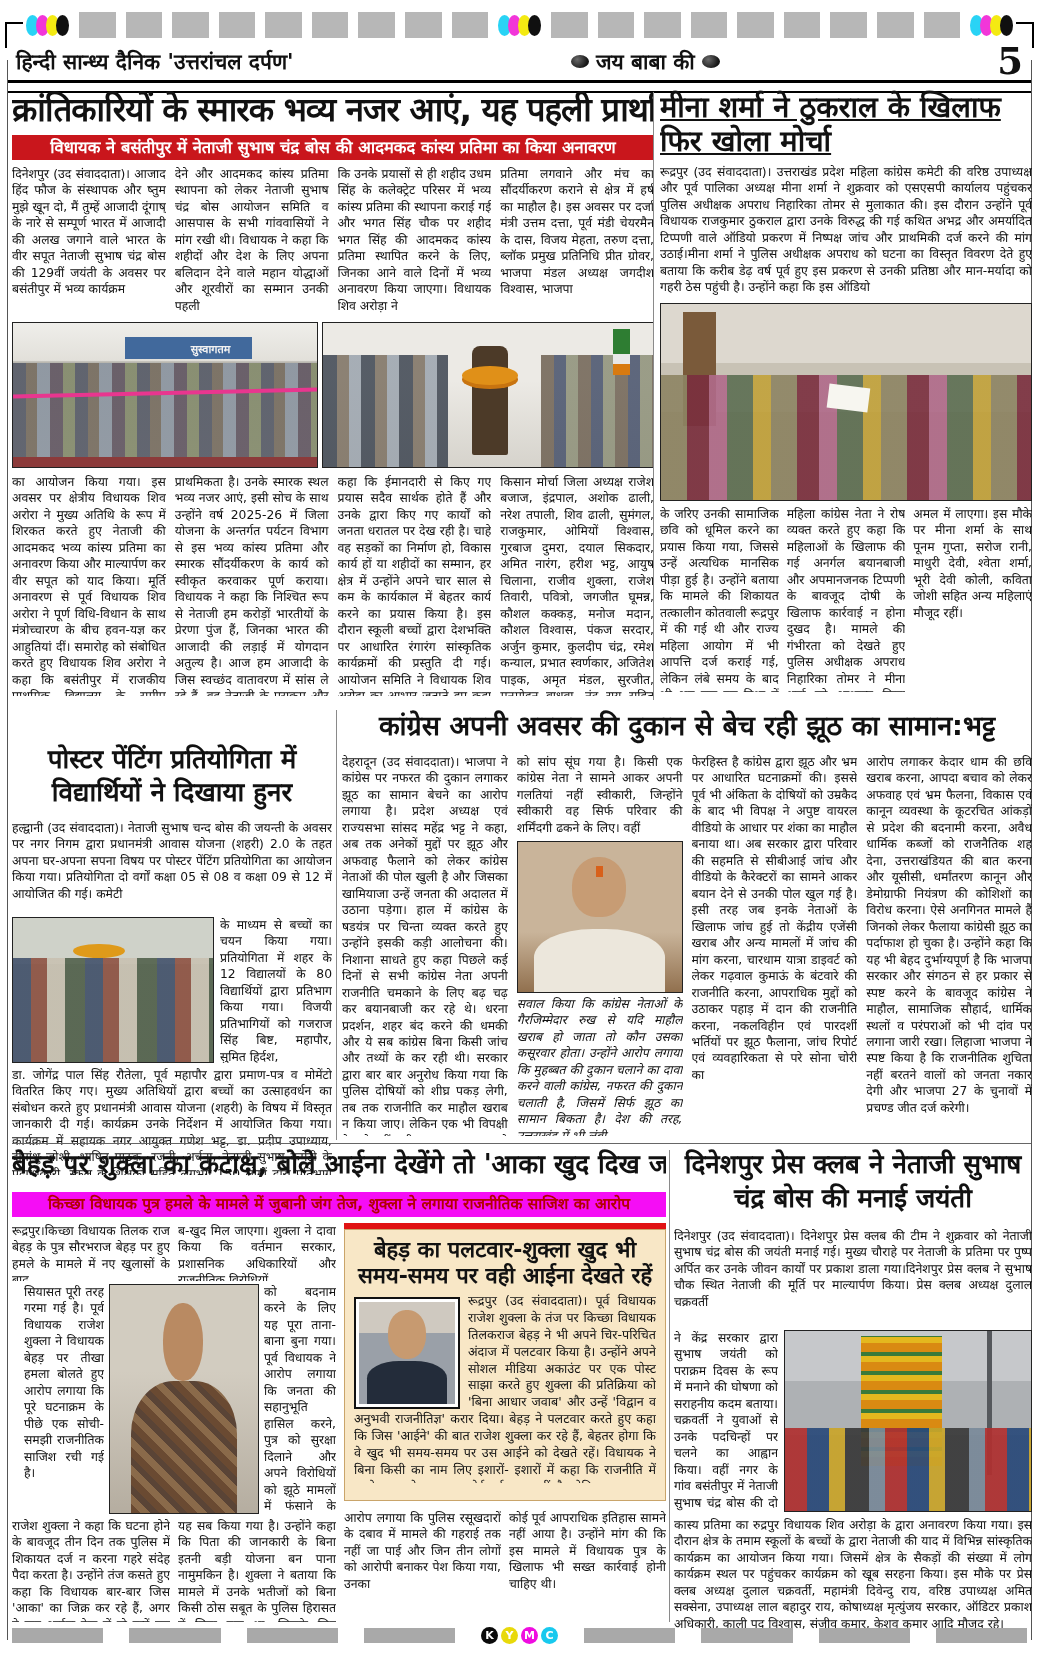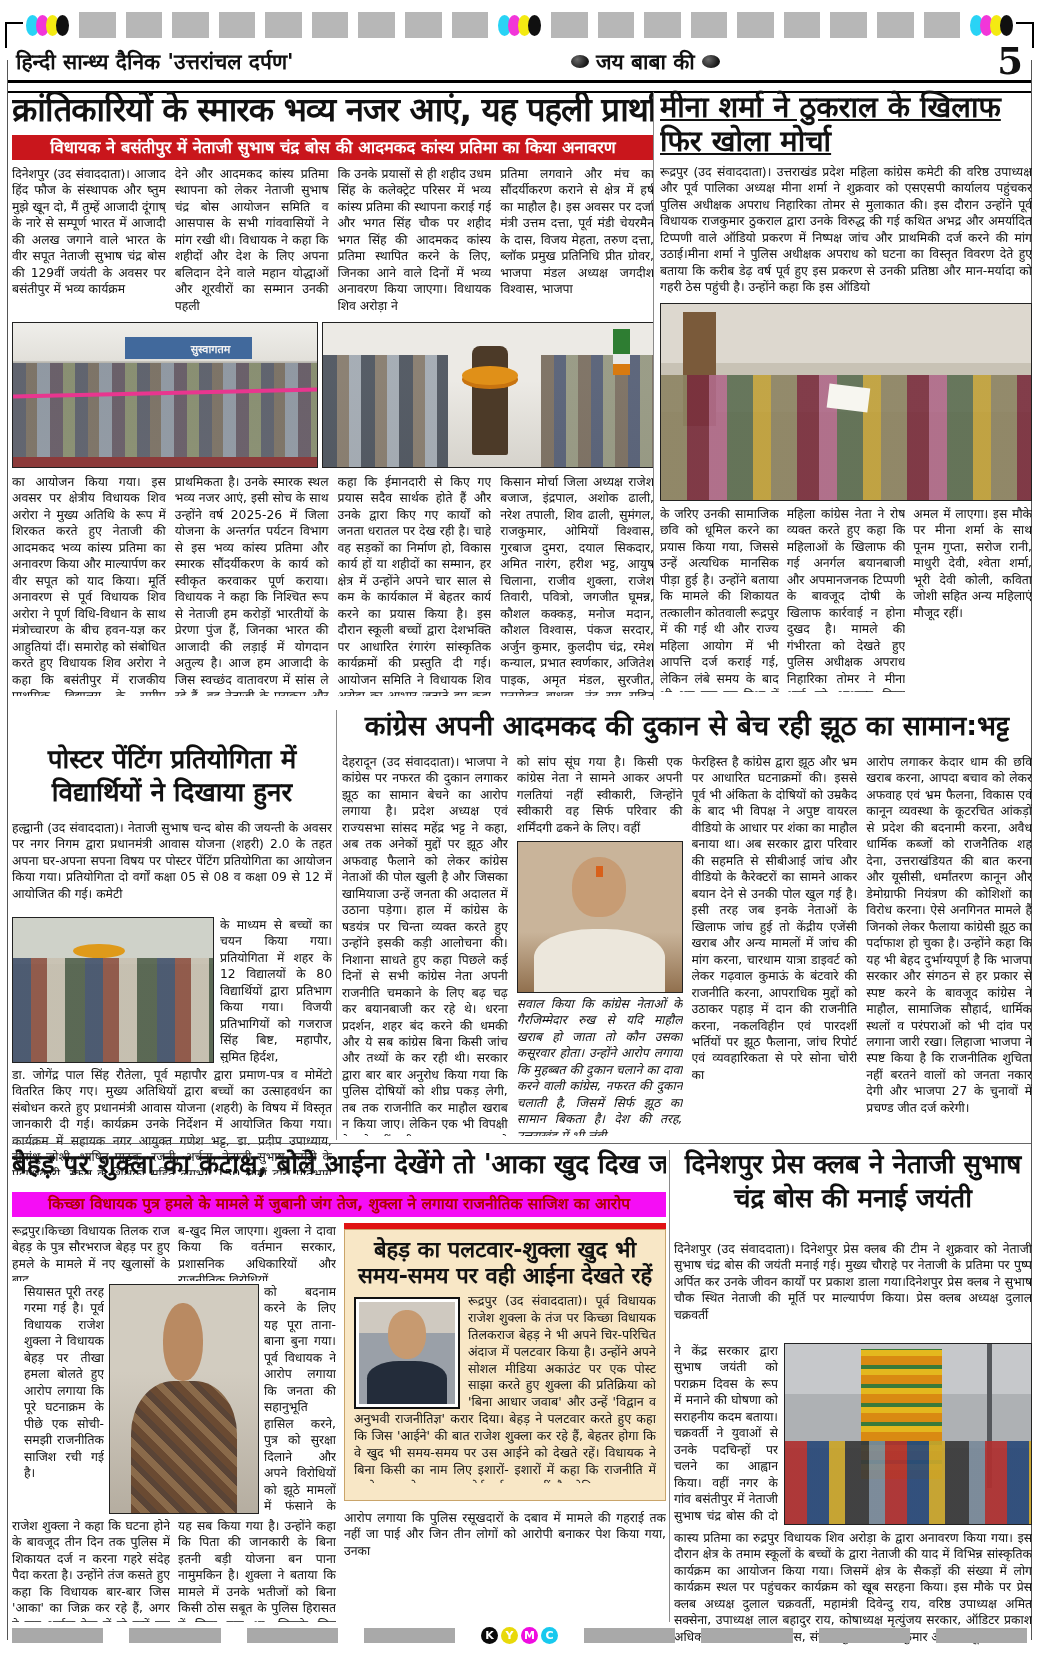--- a/index.html
+++ b/index.html
@@ -210,21 +210,21 @@
         <div class="garl2"></div>
       </div>
       <div class="t" style="flex:1;">के माध्यम से बच्चों का चयन किया गया। प्रतियोगिता में शहर के 12 विद्यालयों के 80 विद्यार्थियों द्वारा प्रतिभाग किया गया। विजयी प्रतिभागियों को गजराज सिंह बिष्ट, महापौर, सुमित हिर्दश,</div>
     </div>
     <div class="t" style="height:108px;margin-top:4px;">डा. जोगेंद्र पाल सिंह रौतेला, पूर्व महापौर द्वारा प्रमाण-पत्र व मोमेंटो वितरित किए गए। मुख्य अतिथियों द्वारा बच्चों का उत्साहवर्धन का संबोधन करते हुए प्रधानमंत्री आवास योजना (शहरी) के विषय में विस्तृत जानकारी दी गई। कार्यक्रम उनके निर्देशन में आयोजित किया गया। कार्यक्रम में सहायक नगर आयुक्त गणेश भट्ट, डा. प्रदीप उपाध्याय, दीपांशु जोशी, भाषित पाठक, रजनी, अर्चना, नेताजी सुभाष कमेटी के पदाधिकारी, स्कूल के शिक्षकों सहित लगभग 150 लोगों द्वारा प्रतिभाग किया गया।</div>
   </div>
 
   <div class="abs vdiv" style="left:336px;top:710px;height:430px;"></div>
 
   <div class="abs" style="left:342px;top:708px;width:690px;height:432px;">
-    <div class="hl h-cong">कांग्रेस अपनी आदमकद की दुकान से बेच रही झूठ का सामान:भट्ट</div>
+    <div class="hl h-cong">कांग्रेस अपनी अवसर की दुकान से बेच रही झूठ का सामान:भट्ट</div>
     <div class="cols" style="margin-top:4px;height:382px;">
       <div class="t">देहरादून (उद संवाददाता)। भाजपा ने कांग्रेस पर नफरत की दुकान लगाकर झूठ का सामान बेचने का आरोप लगाया है। प्रदेश अध्यक्ष एवं राज्यसभा सांसद महेंद्र भट्ट ने कहा, अब तक अनेकों मुद्दों पर झूठ और अफवाह फैलाने को लेकर कांग्रेस नेताओं की पोल खुली है और जिसका खामियाजा उन्हें जनता की अदालत में उठाना पड़ेगा। हाल में कांग्रेस के षडयंत्र पर चिन्ता व्यक्त करते हुए उन्होंने इसकी कड़ी आलोचना की। निशाना साधते हुए कहा पिछले कई दिनों से सभी कांग्रेस नेता अपनी राजनीति चमकाने के लिए बढ़ चढ़ कर बयानबाजी कर रहे थे। धरना प्रदर्शन, शहर बंद करने की धमकी और ये सब कांग्रेस बिना किसी जांच और तथ्यों के कर रही थी। सरकार द्वारा बार बार अनुरोध किया गया कि पुलिस दोषियों को शीघ्र पकड़ लेगी, तब तक राजनीति कर माहौल खराब न किया जाए। लेकिन एक भी विपक्षी नेता ने नहीं सुनी। अब जब सच सामने आ गया है तो उन सभी</div>
       <div style="flex:1;display:flex;flex-direction:column;overflow:hidden;">
         <div class="t" style="height:84px;flex:none;">को सांप सूंघ गया है। किसी एक कांग्रेस नेता ने सामने आकर अपनी गलतियां नहीं स्वीकारी, जिन्होंने स्वीकारी वह सिर्फ परिवार की शर्मिंदगी ढकने के लिए। वहीं</div>
         <div class="photo ph-bhatt" style="height:150px;flex:none;margin:3px 0;">
           <div class="face"></div>
           <div class="tilak"></div>
           <div class="torso"></div>
         </div>
         <div class="t" style="flex:1;font-style:italic;">सवाल किया कि कांग्रेस नेताओं के गैरजिम्मेदार रुख से यदि माहौल खराब हो जाता तो कौन उसका कसूरवार होता। उन्होंने आरोप लगाया कि मुहब्बत की दुकान चलाने का दावा करने वाली कांग्रेस, नफरत की दुकान चलाती है, जिसमें सिर्फ झूठ का सामान बिकता है। देश की तरह, उत्तराखंड में भी लंबी</div>
@@ -269,30 +269,31 @@
               <span class="photo ph-behar" style="display:block;width:96px;height:102px;border:none;">
                 <span class="face3"></span>
                 <span class="torso3"></span>
               </span>
             </span>
             <span>रूद्रपुर (उद संवाददाता)। पूर्व विधायक राजेश शुक्ला के तंज पर किच्छा विधायक तिलकराज बेहड़ ने भी अपने चिर-परिचित अंदाज में पलटवार किया है। उन्होंने अपने सोशल मीडिया अकाउंट पर एक पोस्ट साझा करते हुए शुक्ला की प्रतिक्रिया को 'बिना आधार जवाब' और उन्हें 'विद्वान व अनुभवी राजनीतिज्ञ' करार दिया। बेहड़ ने पलटवार करते हुए कहा कि जिस 'आईने' की बात राजेश शुक्ला कर रहे हैं, बेहतर होगा कि वे खुद भी समय-समय पर उस आईने को देखते रहें। विधायक ने बिना किसी का नाम लिए इशारों- इशारों में कहा कि राजनीति में आरोप-प्रत्यारोप लगाना कोई नई बात नहीं है, लेकिन जनता सब जानती है और सच्चाई अंतत: सामने आ ही जाती है। बयानबाजी के बाद क्षेत्र में राजनीतिक हलचल और तेज हो गई है।</span>
           </div>
         </div>
         <div class="cols" style="height:96px;gap:8px;margin-top:9px;">
           <div class="t">आरोप लगाया कि पुलिस रसूखदारों के दबाव में मामले की गहराई तक नहीं जा पाई और जिन तीन लोगों को आरोपी बनाकर पेश किया गया, उनका</div>
+          <div class="t">कोई पूर्व आपराधिक इतिहास सामने नहीं आया है। उन्होंने मांग की कि इस मामले में विधायक पुत्र के खिलाफ भी सख्त कार्रवाई होनी चाहिए थी।</div>
         </div>
       </div>
     </div>
   </div>
 
   <div class="abs vdiv" style="left:669px;top:1150px;height:472px;"></div>
 
   <div class="abs" style="left:674px;top:1148px;width:358px;height:476px;">
     <div class="hl h-press">दिनेशपुर प्रेस क्लब ने नेताजी सुभाष चंद्र बोस की मनाई जयंती</div>
-    <div class="t" style="height:100px;margin-top:17px;">दिनेशपुर (उद संवाददाता)। दिनेशपुर प्रेस क्लब की टीम ने शुक्रवार को नेताजी सुभाष चंद्र बोस की जयंती मनाई गई। मुख्य चौराहे पर नेताजी के प्रतिमा पर पुष्प अर्पित कर उनके जीवन कार्यों पर प्रकाश डाला गया।दिनेशपुर प्रेस क्लब ने सुभाष चौक स्थित नेताजी की मूर्ति पर माल्यार्पण किया। प्रेस क्लब अध्यक्ष दुलाल चक्रवर्ती</div>
+    <div class="t" style="height:100px;margin-top:4px;">दिनेशपुर (उद संवाददाता)। दिनेशपुर प्रेस क्लब की टीम ने शुक्रवार को नेताजी सुभाष चंद्र बोस की जयंती मनाई गई। मुख्य चौराहे पर नेताजी के प्रतिमा पर पुष्प अर्पित कर उनके जीवन कार्यों पर प्रकाश डाला गया।दिनेशपुर प्रेस क्लब ने सुभाष चौक स्थित नेताजी की मूर्ति पर माल्यार्पण किया। प्रेस क्लब अध्यक्ष दुलाल चक्रवर्ती</div>
     <div style="display:flex;gap:6px;height:182px;margin-top:2px;">
       <div class="t" style="width:104px;">ने केंद्र सरकार द्वारा सुभाष जयंती को पराक्रम दिवस के रूप में मनाने की घोषणा को सराहनीय कदम बताया। चक्रवर्ती ने युवाओं से उनके पदचिन्हों पर चलने का आह्वान किया। वहीं नगर के गांव बसंतीपुर में नेताजी सुभाष चंद्र बोस की दो क्विंटल वजन की</div>
       <div class="photo ph-chariot" style="flex:1;">
         <div class="chariot"></div>
         <div class="pole"></div>
         <div class="people"></div>
       </div>
     </div>
     <div class="t" style="height:168px;margin-top:5px;">कास्य प्रतिमा का रुद्रपुर विधायक शिव अरोड़ा के द्वारा अनावरण किया गया। इस दौरान क्षेत्र के तमाम स्कूलों के बच्चों के द्वारा नेताजी की याद में विभिन्न सांस्कृतिक कार्यक्रम का आयोजन किया गया। जिसमें क्षेत्र के सैकड़ों की संख्या में लोग कार्यक्रम स्थल पर पहुंचकर कार्यक्रम को खूब सरहना किया। इस मौके पर प्रेस क्लब अध्यक्ष दुलाल चक्रवर्ती, महामंत्री दिवेन्दु राय, वरिष्ठ उपाध्यक्ष अमित सक्सेना, उपाध्यक्ष लाल बहादुर राय, कोषाध्यक्ष मृत्युंजय सरकार, ऑडिटर प्रकाश अधिकारी, काली पद विश्वास, संजीव कुमार, केशव कुमार आदि मौजूद रहे।</div>
   </div>

